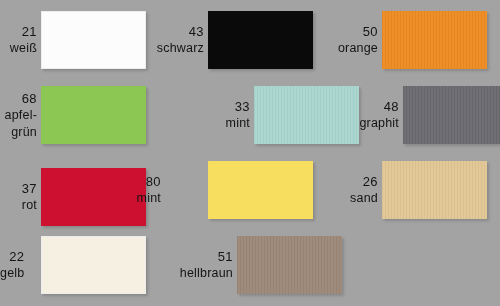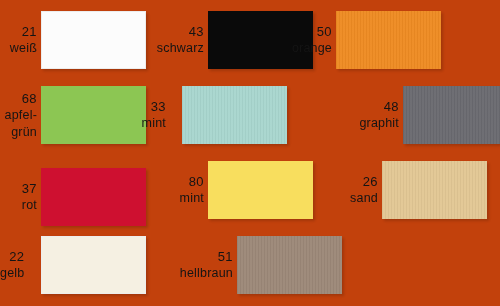--- a/index.html
+++ b/index.html
@@ -6,21 +6,21 @@
   html,body{margin:0;padding:0;}
   body{
     width:500px;height:306px;
     background:#ffffff;
     font-family:"Liberation Sans","DejaVu Sans",sans-serif;
     overflow:hidden;
   }
   #sheet{
     position:relative;
     width:500px;height:306px;
-    background:#c2410c;
+    background:#a3a3a3;
   }
   .swatch-cell{
     position:absolute;
     display:flex;
     align-items:center;
     justify-content:flex-end;
   }
   .label{
     text-align:right;
     color:#141414;
@@ -78,57 +78,57 @@
       </div>
       <div class="chip outline" style="background: rgb(252, 252, 252);"></div>
     </div>
     <div class="swatch-cell" style="left: 0px; top: 11px; width: 313px; height: 58px;">
       <div class="label">
         <span class="num">43</span>
         <span class="nm">schwarz</span>
       </div>
       <div class="chip" style="background: rgb(10, 10, 10);"></div>
     </div>
-    <div class="swatch-cell" style="left: 0px; top: 11px; width: 441px; height: 58px;">
+    <div class="swatch-cell" style="left: 0px; top: 11px; width: 487px; height: 58px;">
       <div class="label">
         <span class="num">50</span>
         <span class="nm">orange</span>
       </div>
       <div class="chip tex" style="background: rgb(238, 139, 34);"></div>
     </div>
     <div class="swatch-cell" style="left: 0px; top: 86px; width: 146px; height: 58px;">
       <div class="label">
         <span class="num">68</span>
         <span class="nm">apfel-</span>
         <span class="nm2">grün</span>
       </div>
       <div class="chip" style="background: rgb(140, 198, 83);"></div>
     </div>
-    <div class="swatch-cell" style="left: 0px; top: 86px; width: 287px; height: 58px; gap: 12px;">
+    <div class="swatch-cell" style="left: 0px; top: 86px; width: 359px; height: 58px;">
       <div class="label">
         <span class="num">33</span>
         <span class="nm">mint</span>
       </div>
       <div class="chip tex" style="background: rgb(168, 214, 206);"></div>
     </div>
     <div class="swatch-cell" style="left: 0px; top: 86px; width: 487px; height: 58px; padding-left: 21px;">
       <div class="label">
         <span class="num">48</span>
         <span class="nm">graphit</span>
       </div>
       <div class="chip tex" style="background: rgb(106, 106, 112);"></div>
     </div>
     <div class="swatch-cell" style="left: 0px; top: 161px; width: 146px; height: 72px;">
       <div class="label">
         <span class="num">37</span>
         <span class="nm">rot</span>
       </div>
       <div class="chip" style="background: rgb(206, 16, 48);"></div>
     </div>
-    <div class="swatch-cell" style="left: 0px; top: 161px; width: 313px; height: 58px;">
+    <div class="swatch-cell" style="left: 0px; top: 161px; width: 313px; height: 58px; gap: 43px;">
       <div class="label">
         <span class="num">80</span>
         <span class="nm">mint</span>
       </div>
       <div class="chip" style="background: rgb(248, 222, 94);"></div>
     </div>
     <div class="swatch-cell" style="left: 0px; top: 161px; width: 487px; height: 58px;">
       <div class="label">
         <span class="num">26</span>
         <span class="nm">sand</span>

